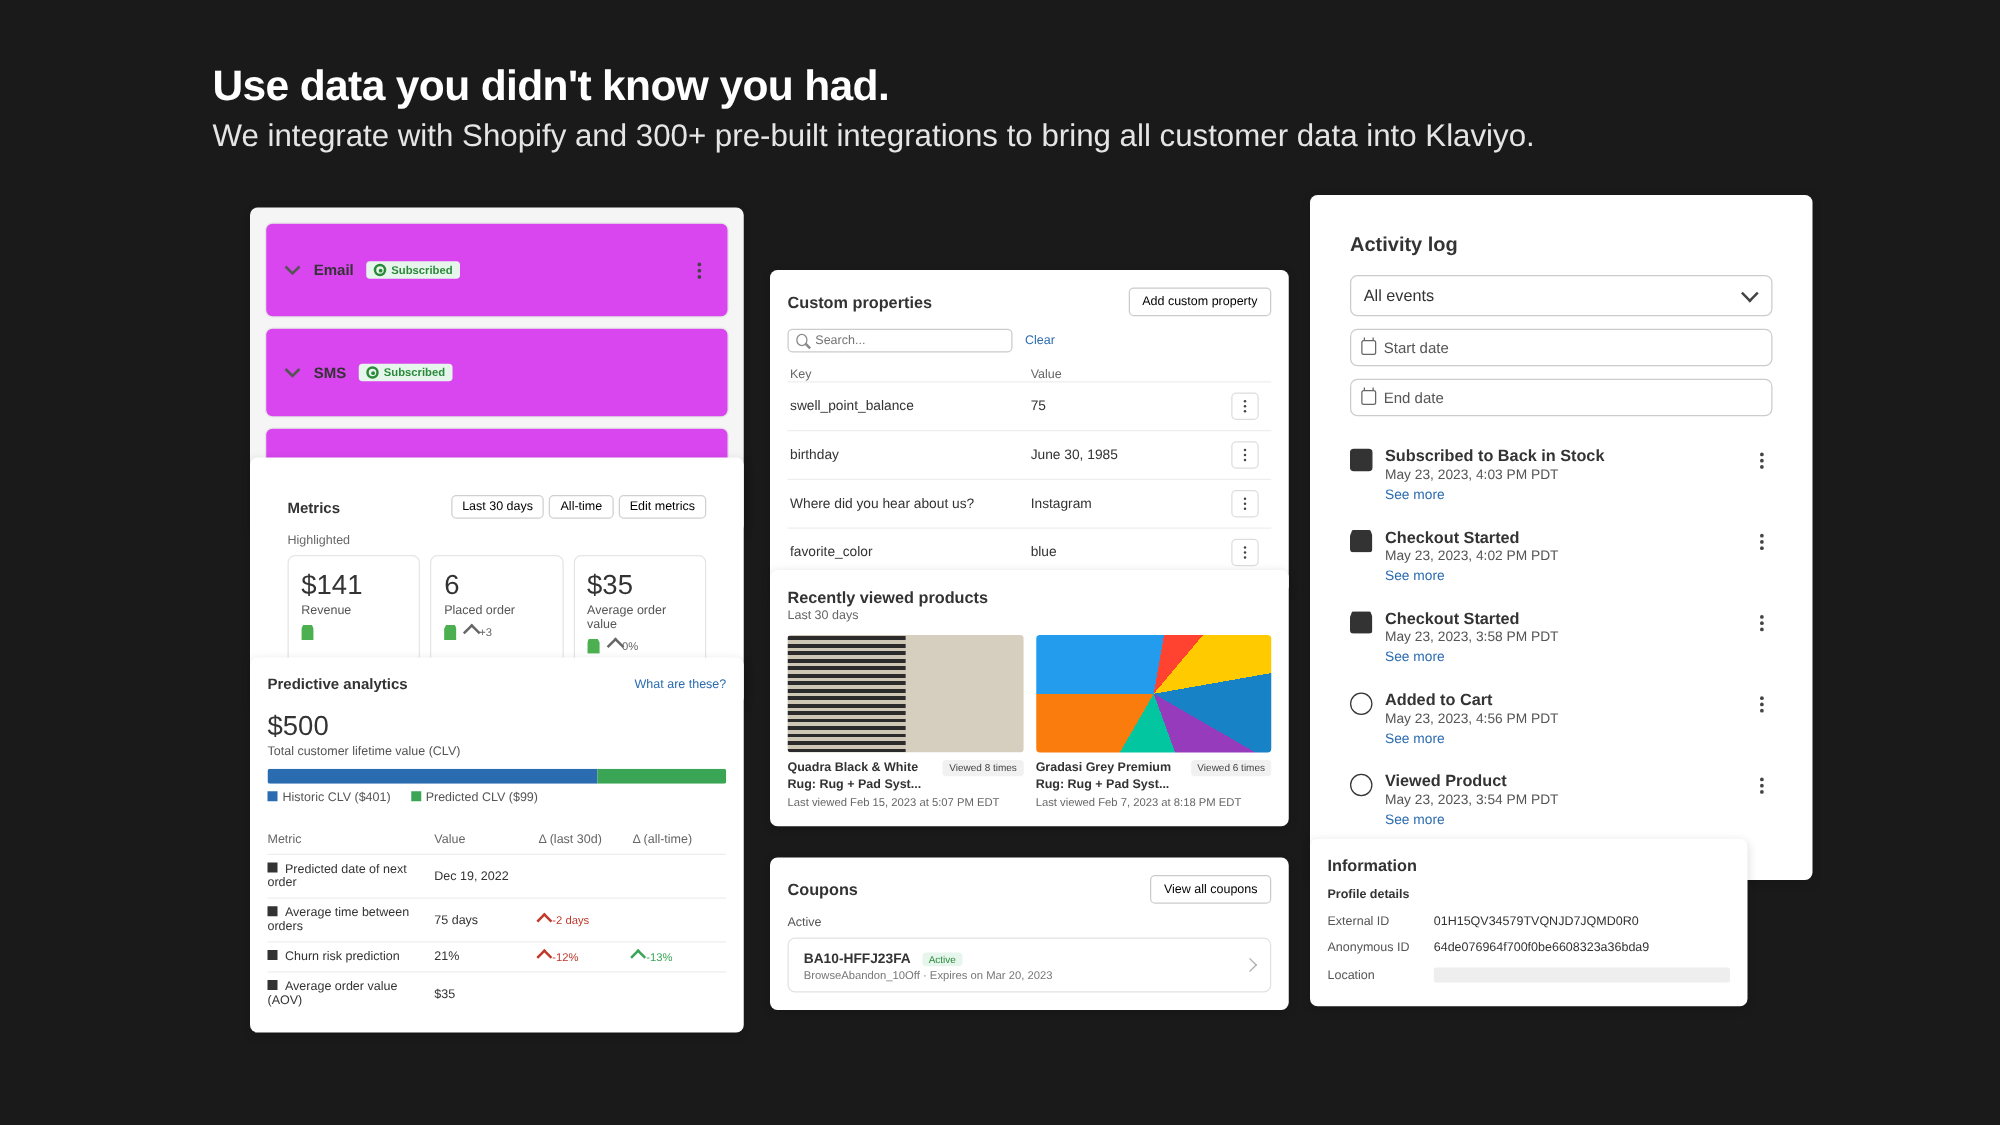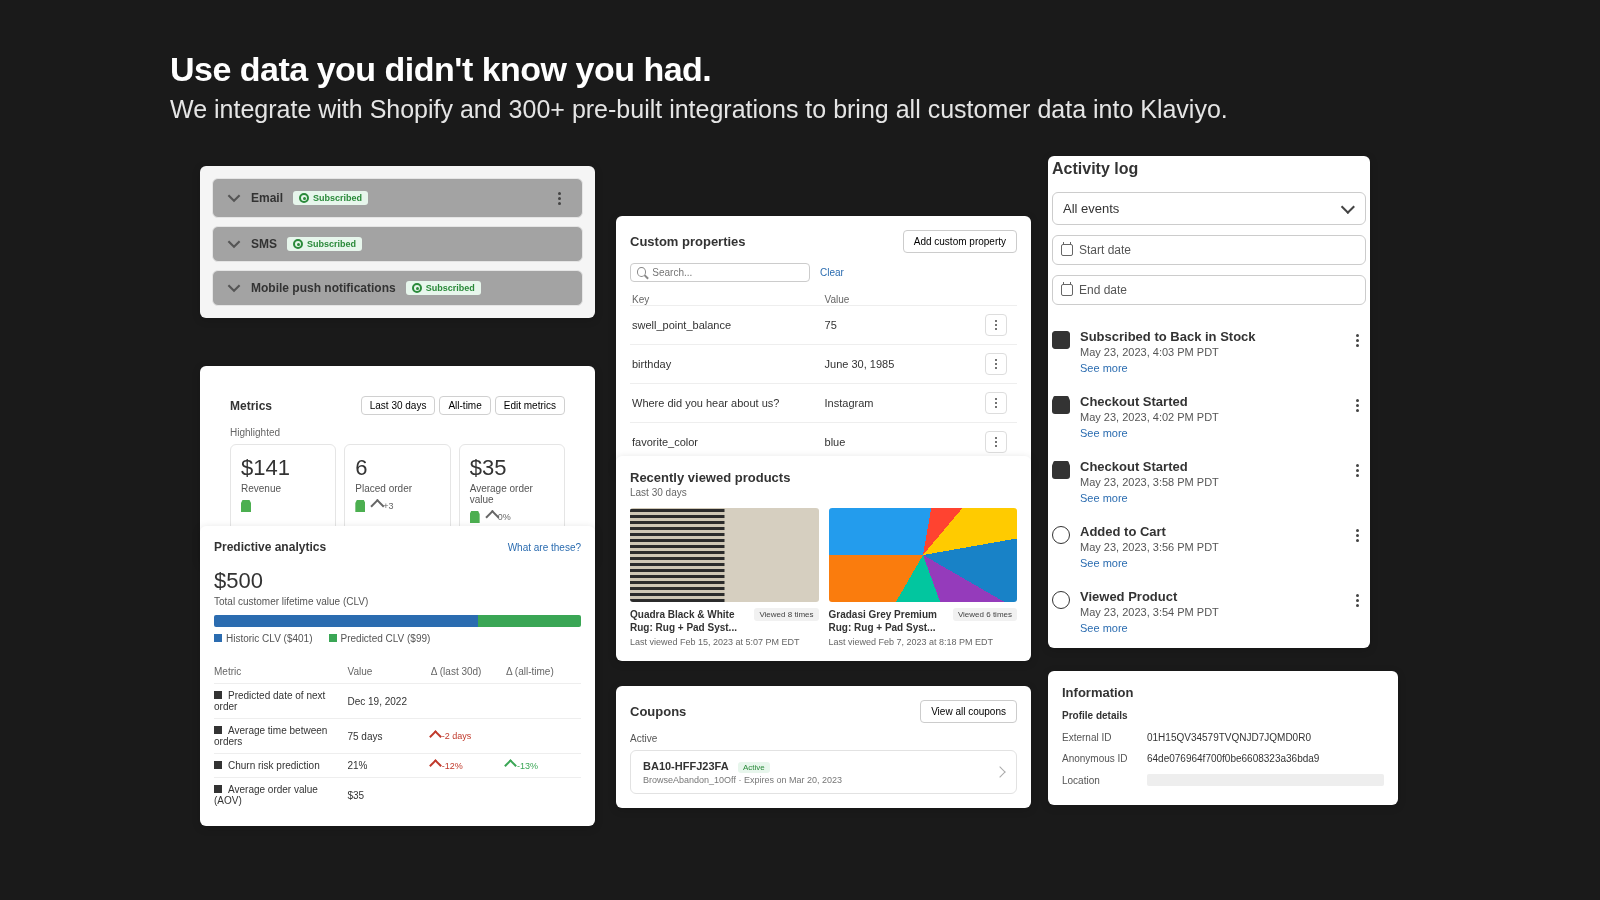--- a/index.html
+++ b/index.html
@@ -25,24 +25,24 @@
     position: absolute;
     background: #fff;
     border-radius: 6px;
     box-shadow: 0 2px 8px rgba(0,0,0,0.15);
     font-size: 12px;
   }
 
   
   .channels { left: 200px; top: 0; width: 395px; padding: 12px; background:#f5f5f5; }
   .ch-row {
-    background:#a3a3a3;
+    background:#d946ef;
     border:1px solid #e5e5e5;
     border-radius:6px;
-    padding: 10px 14px;
+    padding: 28px 14px;
     display:flex;
     align-items:center;
     gap:10px;
     margin-bottom:8px;
   }
   .ch-row:last-child { margin-bottom:0; }
   .chev { width:14px; height:14px; display:inline-flex; }
   .ch-label { font-weight:600; font-size:12px; }
   .badge-sub {
     display:inline-flex; align-items:center; gap:4px;
@@ -167,21 +167,21 @@
   }
   .coup-title{ font-size:11px; font-weight:700; }
   .coup-active{
     font-size:8px; color:#2a8a3a; background:#e7f6ec; padding:1px 5px;
     border-radius:3px; margin-left:6px;
   }
   .coup-meta{ font-size:9px; color:#777; margin-top:2px; }
   .chev-r{ margin-left:auto; width:8px; height:8px; border-top:1.5px solid #aaa; border-right:1.5px solid #aaa; transform:rotate(45deg);}
 
   
-  .actlog { left:1048px; top:-10px; width:322px; padding:4px; }
+  .actlog { left:1048px; top:-10px; width:402px; padding:32px; }
   .actlog h2{ font-size:16px; font-weight:700; }
   .sel{
     border:1px solid #ccc; border-radius:6px; padding:8px 10px;
     display:flex; align-items:center; margin-top:14px; font-size:13px; cursor:pointer;
   }
   .sel .cd{ margin-left:auto; width:10px; height:10px; border-left:2px solid #444; border-bottom:2px solid #444; transform:rotate(-45deg) translateY(-3px);}
   .dates{ display:flex; gap:10px; margin-top:10px;flex-direction:column; }
   .date-in{
     flex:1; border:1px solid #ccc; border-radius:6px; padding:7px 8px;
     display:flex; align-items:center; gap:6px; font-size:12px; color:#555;
@@ -499,21 +499,21 @@
           <div class="kebab">
             <span></span>
             <span></span>
             <span></span>
           </div>
         </div>
         <div class="evt">
           <div class="eico gear"></div>
           <div class="evt-body">
             <div class="evt-title">Added to Cart</div>
-            <div class="evt-ts">May 23, 2023, 3:56 PM PDT</div>
+            <div class="evt-ts">May 23, 2023, 4:56 PM PDT</div>
             <div class="evt-more">See more</div>
           </div>
           <div class="kebab">
             <span></span>
             <span></span>
             <span></span>
           </div>
         </div>
         <div class="evt">
           <div class="eico gear"></div>

